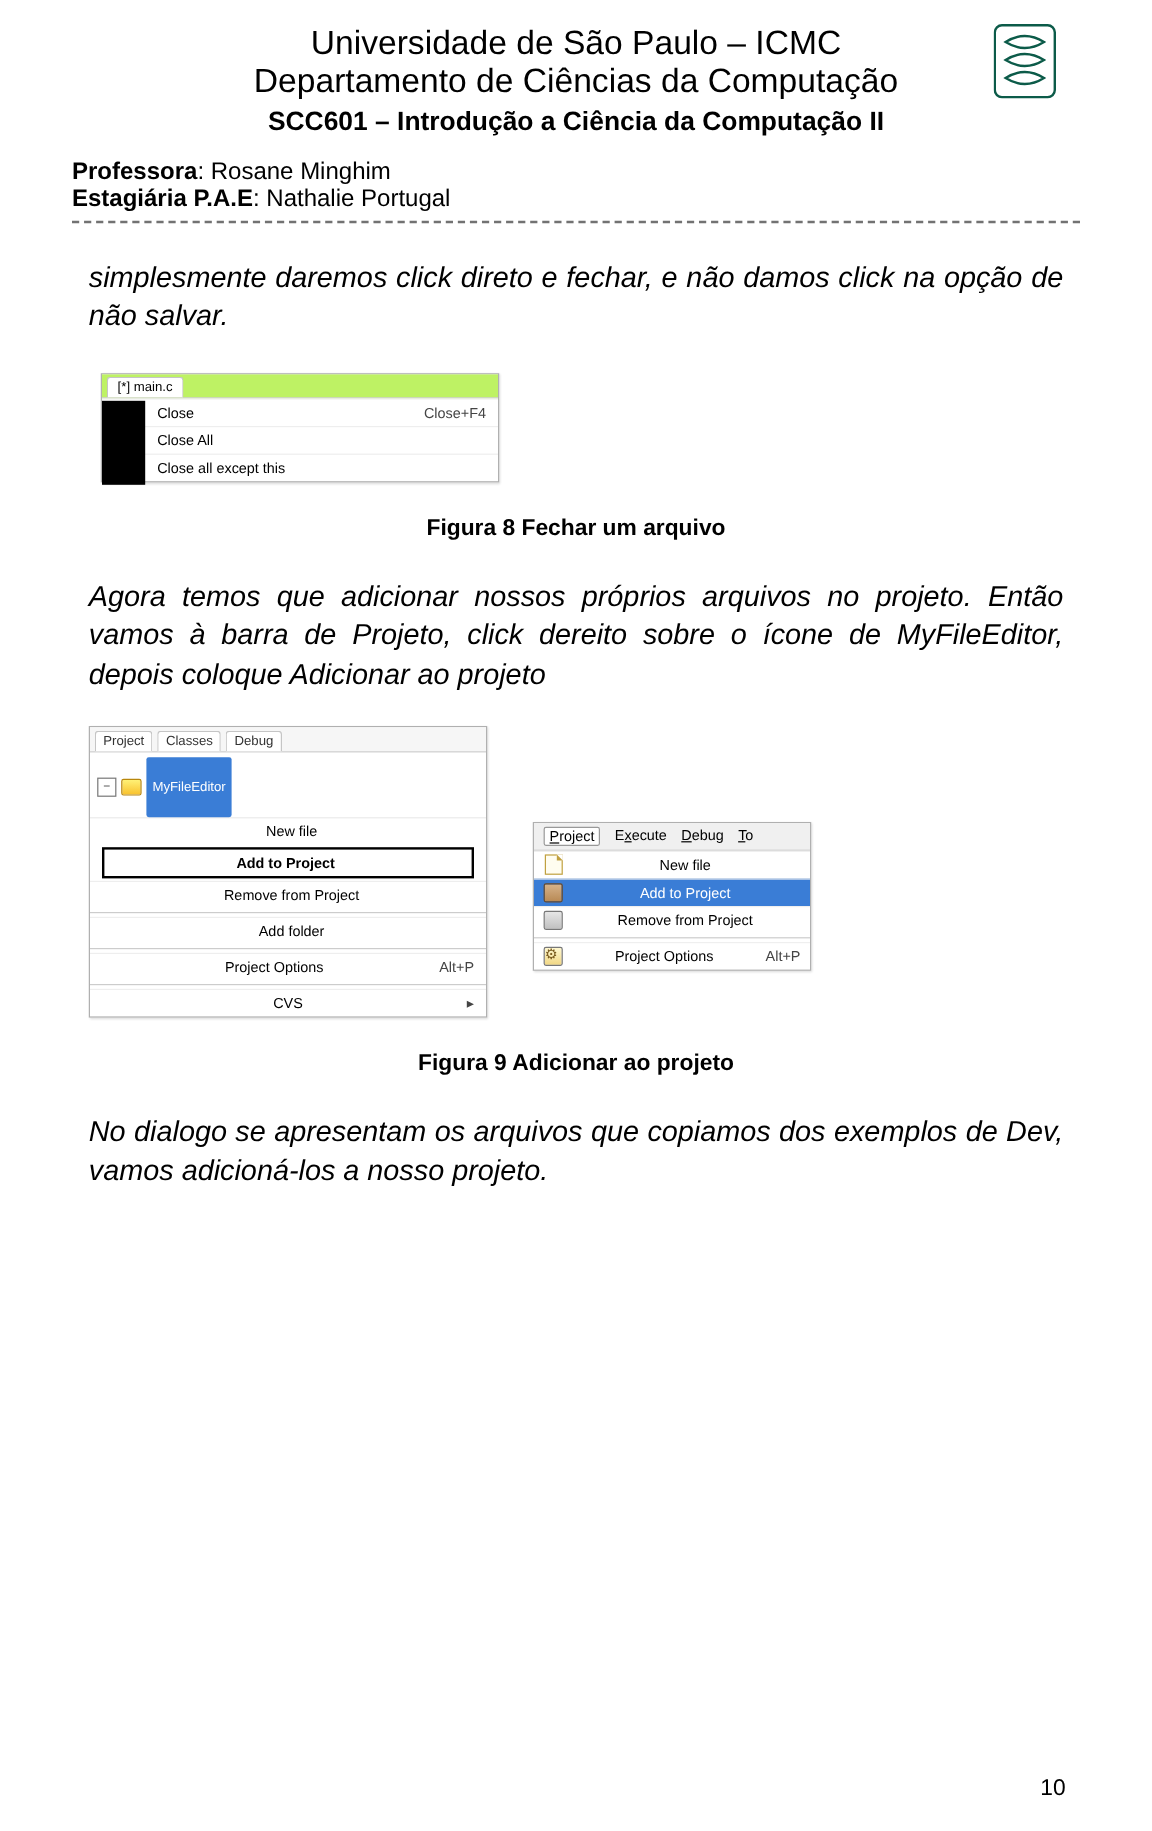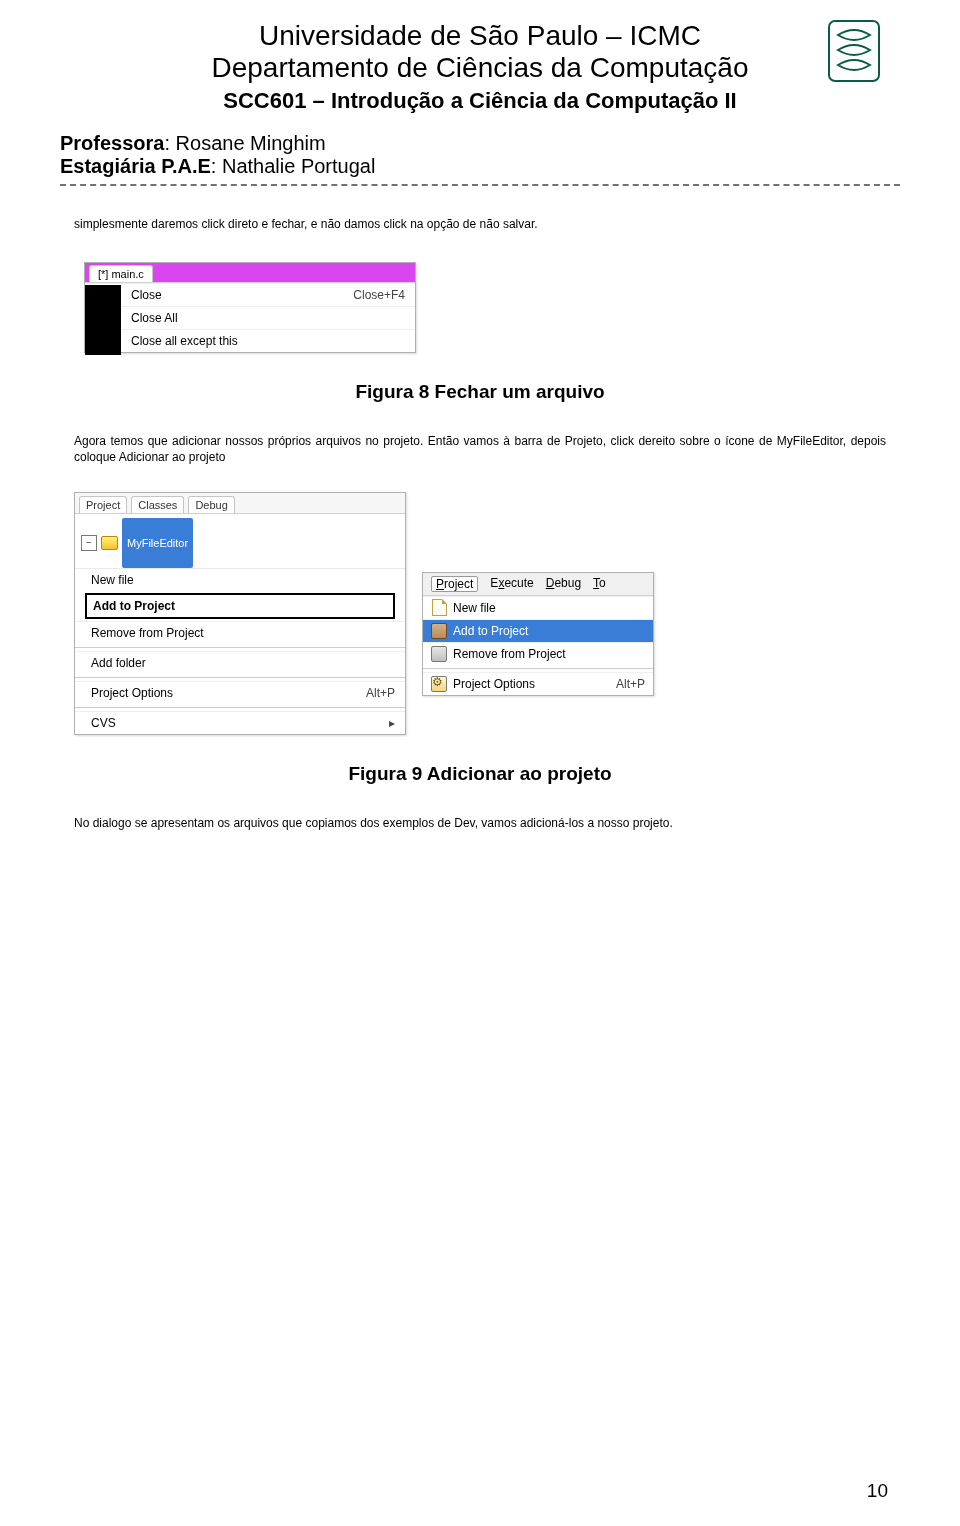--- a/index.html
+++ b/index.html
@@ -30,25 +30,26 @@
   .prof-line, .estag-line { font-size: 20px; margin: 0; text-align: left; }
   .prof-block { margin-top: 18px; }
   .prof-line .label, .estag-line .label { font-weight: 700; }
   .dashed-rule {
     border: none;
     border-top: 2px dashed #727272;
     margin: 6px 0 30px 0;
   }
 
   .body-para {
-    font-size: 12px;
+    font-size: 24px;
     line-height: 1.35;
     margin: 0 0 26px 0;
     text-align: justify;
     padding: 0 14px;
+    font-style: italic;
   }
 
   .figure-wrap {
     margin: 30px 0 18px 0;
     padding: 0 14px;
   }
   .figure-caption {
     font-size: 19px;
     font-weight: 700;
     text-align: center;
@@ -60,21 +61,21 @@
     width: 330px;
     margin-left: 10px;
     border: 1px solid #b0b0b0;
     box-shadow: 1px 1px 2px rgba(0,0,0,0.15);
     font-family: Tahoma, Arial, sans-serif;
     font-size: 12px;
     background: #fff;
     position: relative;
   }
   .fig8-tab-strip {
-    background: #d946ef;
+    background: #bef264;
     border-bottom: 1px solid #d0d0d0;
     padding: 2px 4px 0 4px;
     display: flex;
   }
   .fig8-tab {
     background: #fff;
     border: 1px solid #c5c5c5;
     border-bottom: none;
     padding: 2px 8px;
     font-size: 11px;
@@ -93,22 +94,23 @@
     border-top: 1px solid #eee;
   }
   .fig8-menu-row:first-of-type { border-top: none; }
   .fig8-menu-label { flex: 1; }
   .fig8-menu-accel { color: #444; }
 
   
   .fig9-row {
     display: flex;
     align-items: flex-start;
-    gap: 16px;
+    gap: 38px;
     padding: 0 14px;
+    text-align: center;
   }
   .fig9a {
     width: 330px;
     border: 1px solid #b0b0b0;
     font-family: Tahoma, Arial, sans-serif;
     font-size: 12px;
     background: #fff;
     box-shadow: 1px 1px 2px rgba(0,0,0,0.15);
   }
   .fig9a-tabs {

